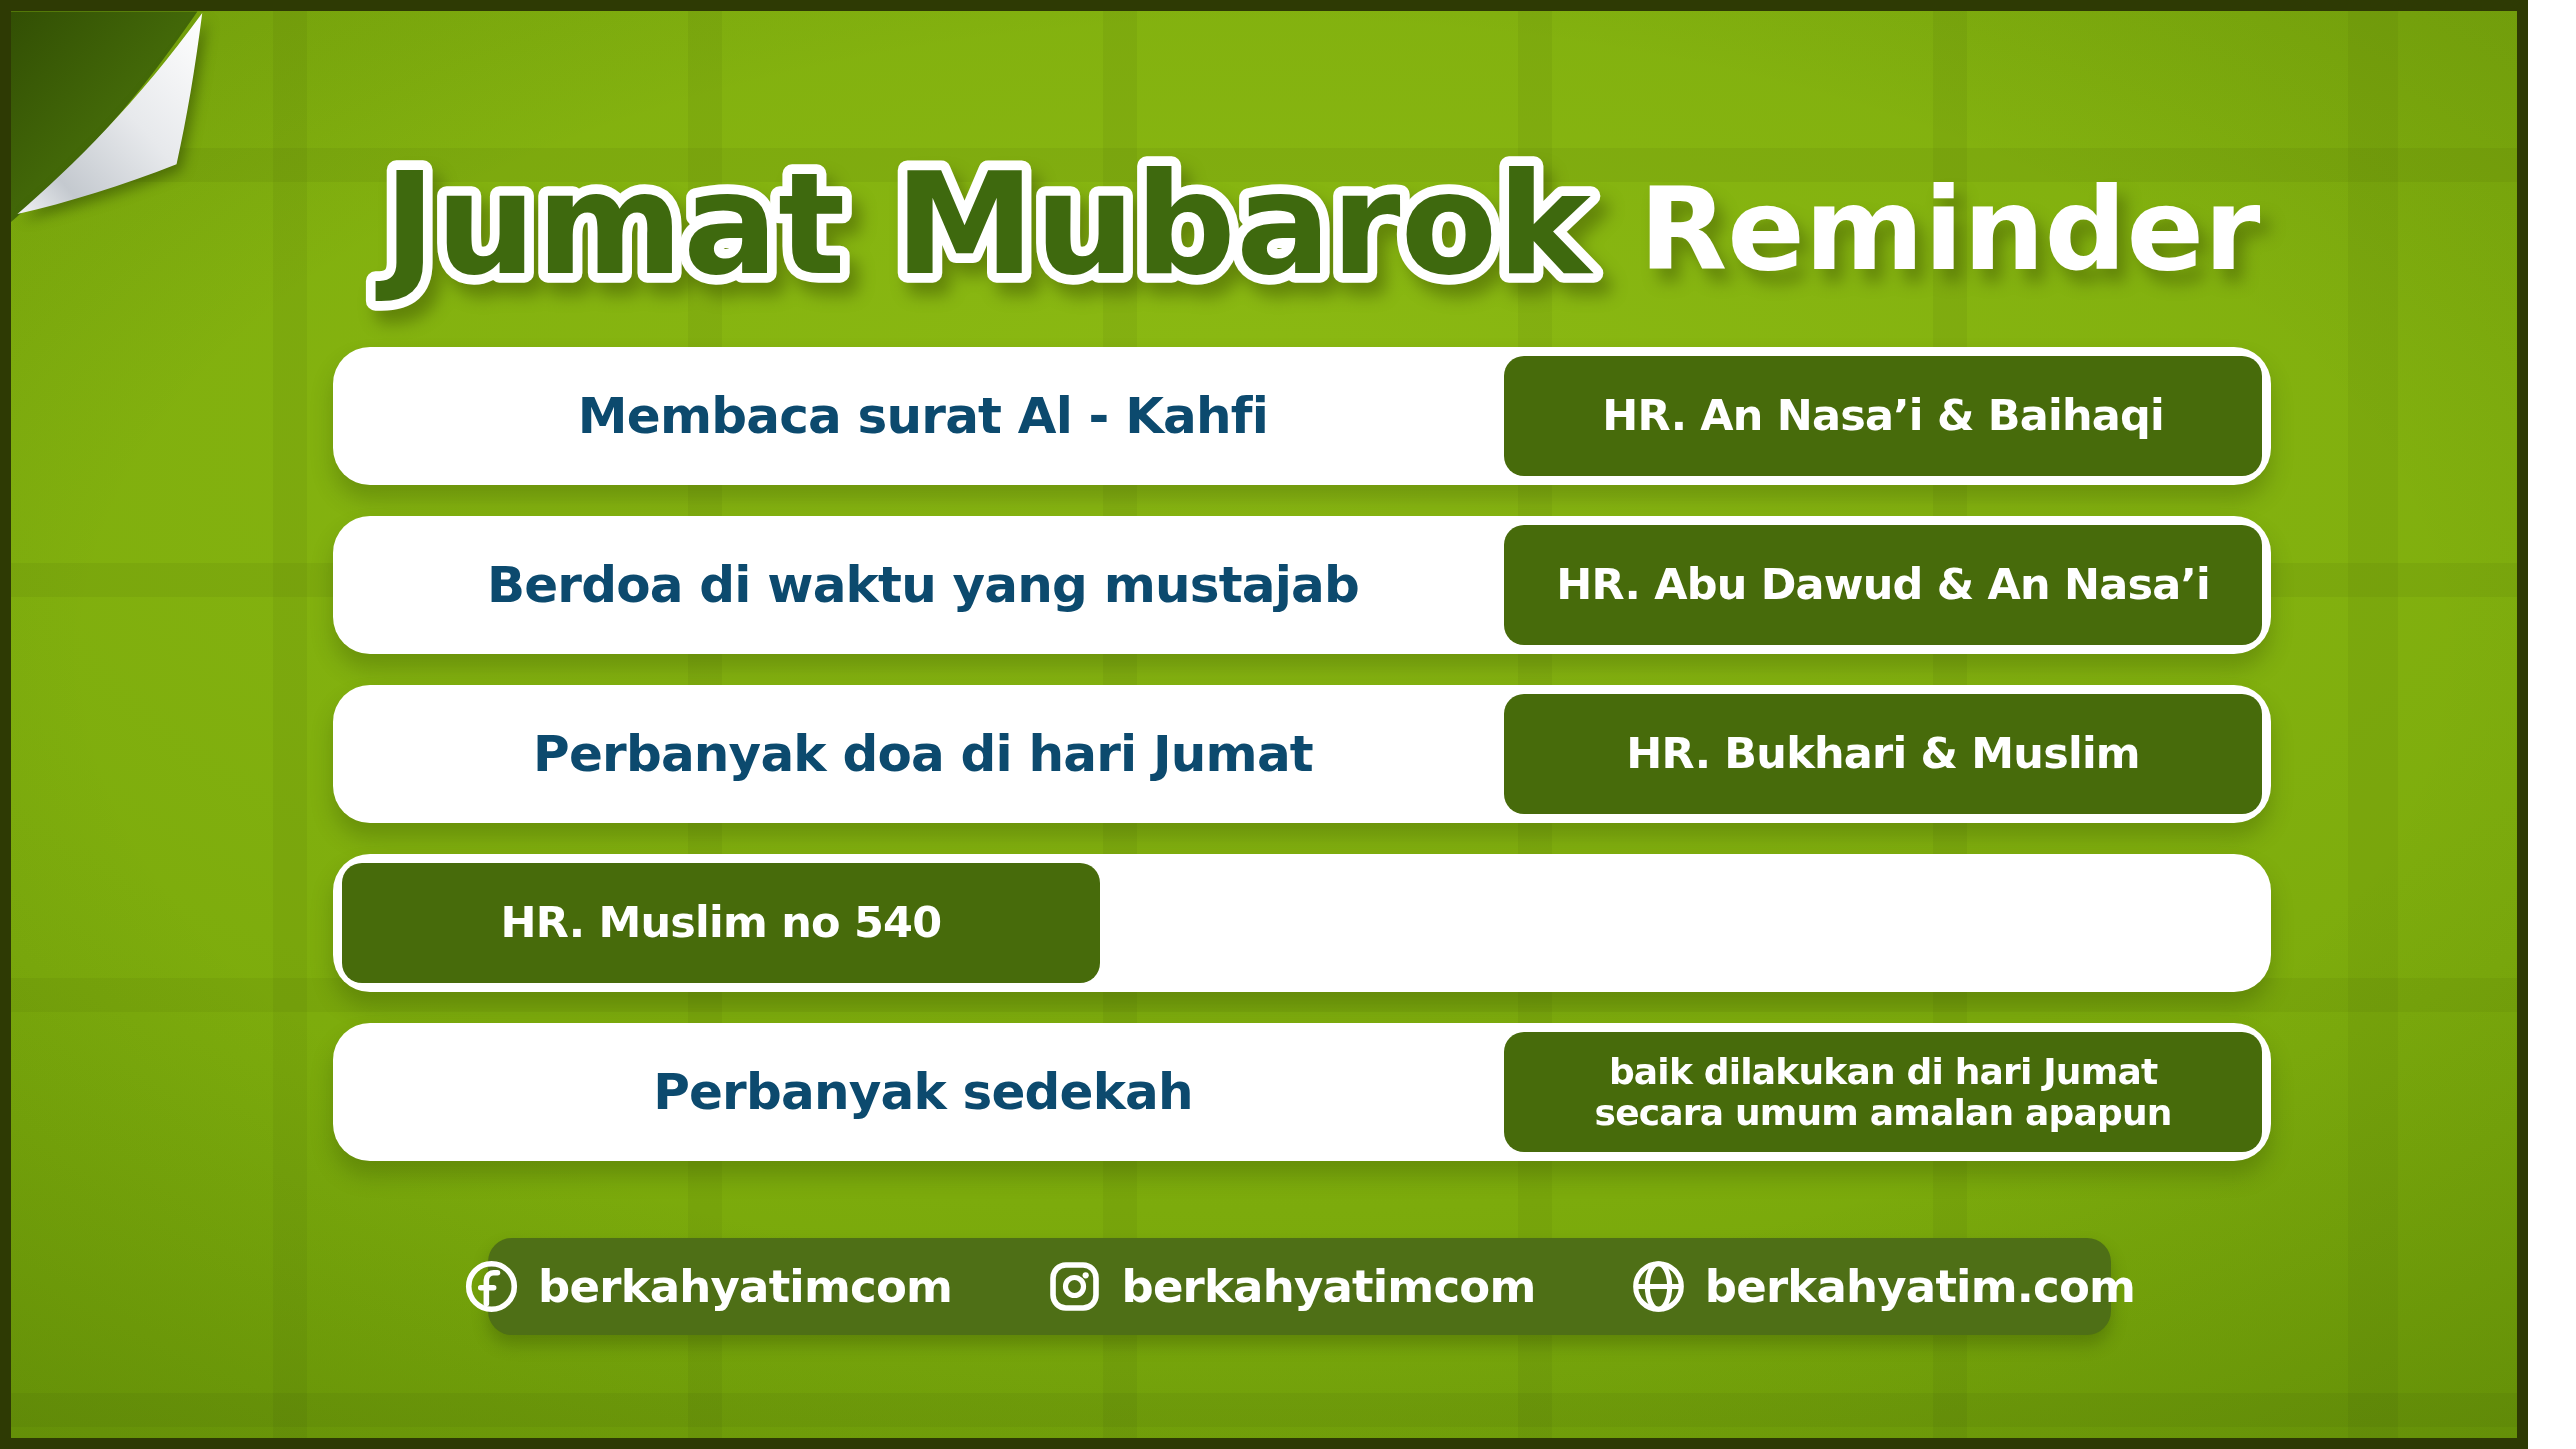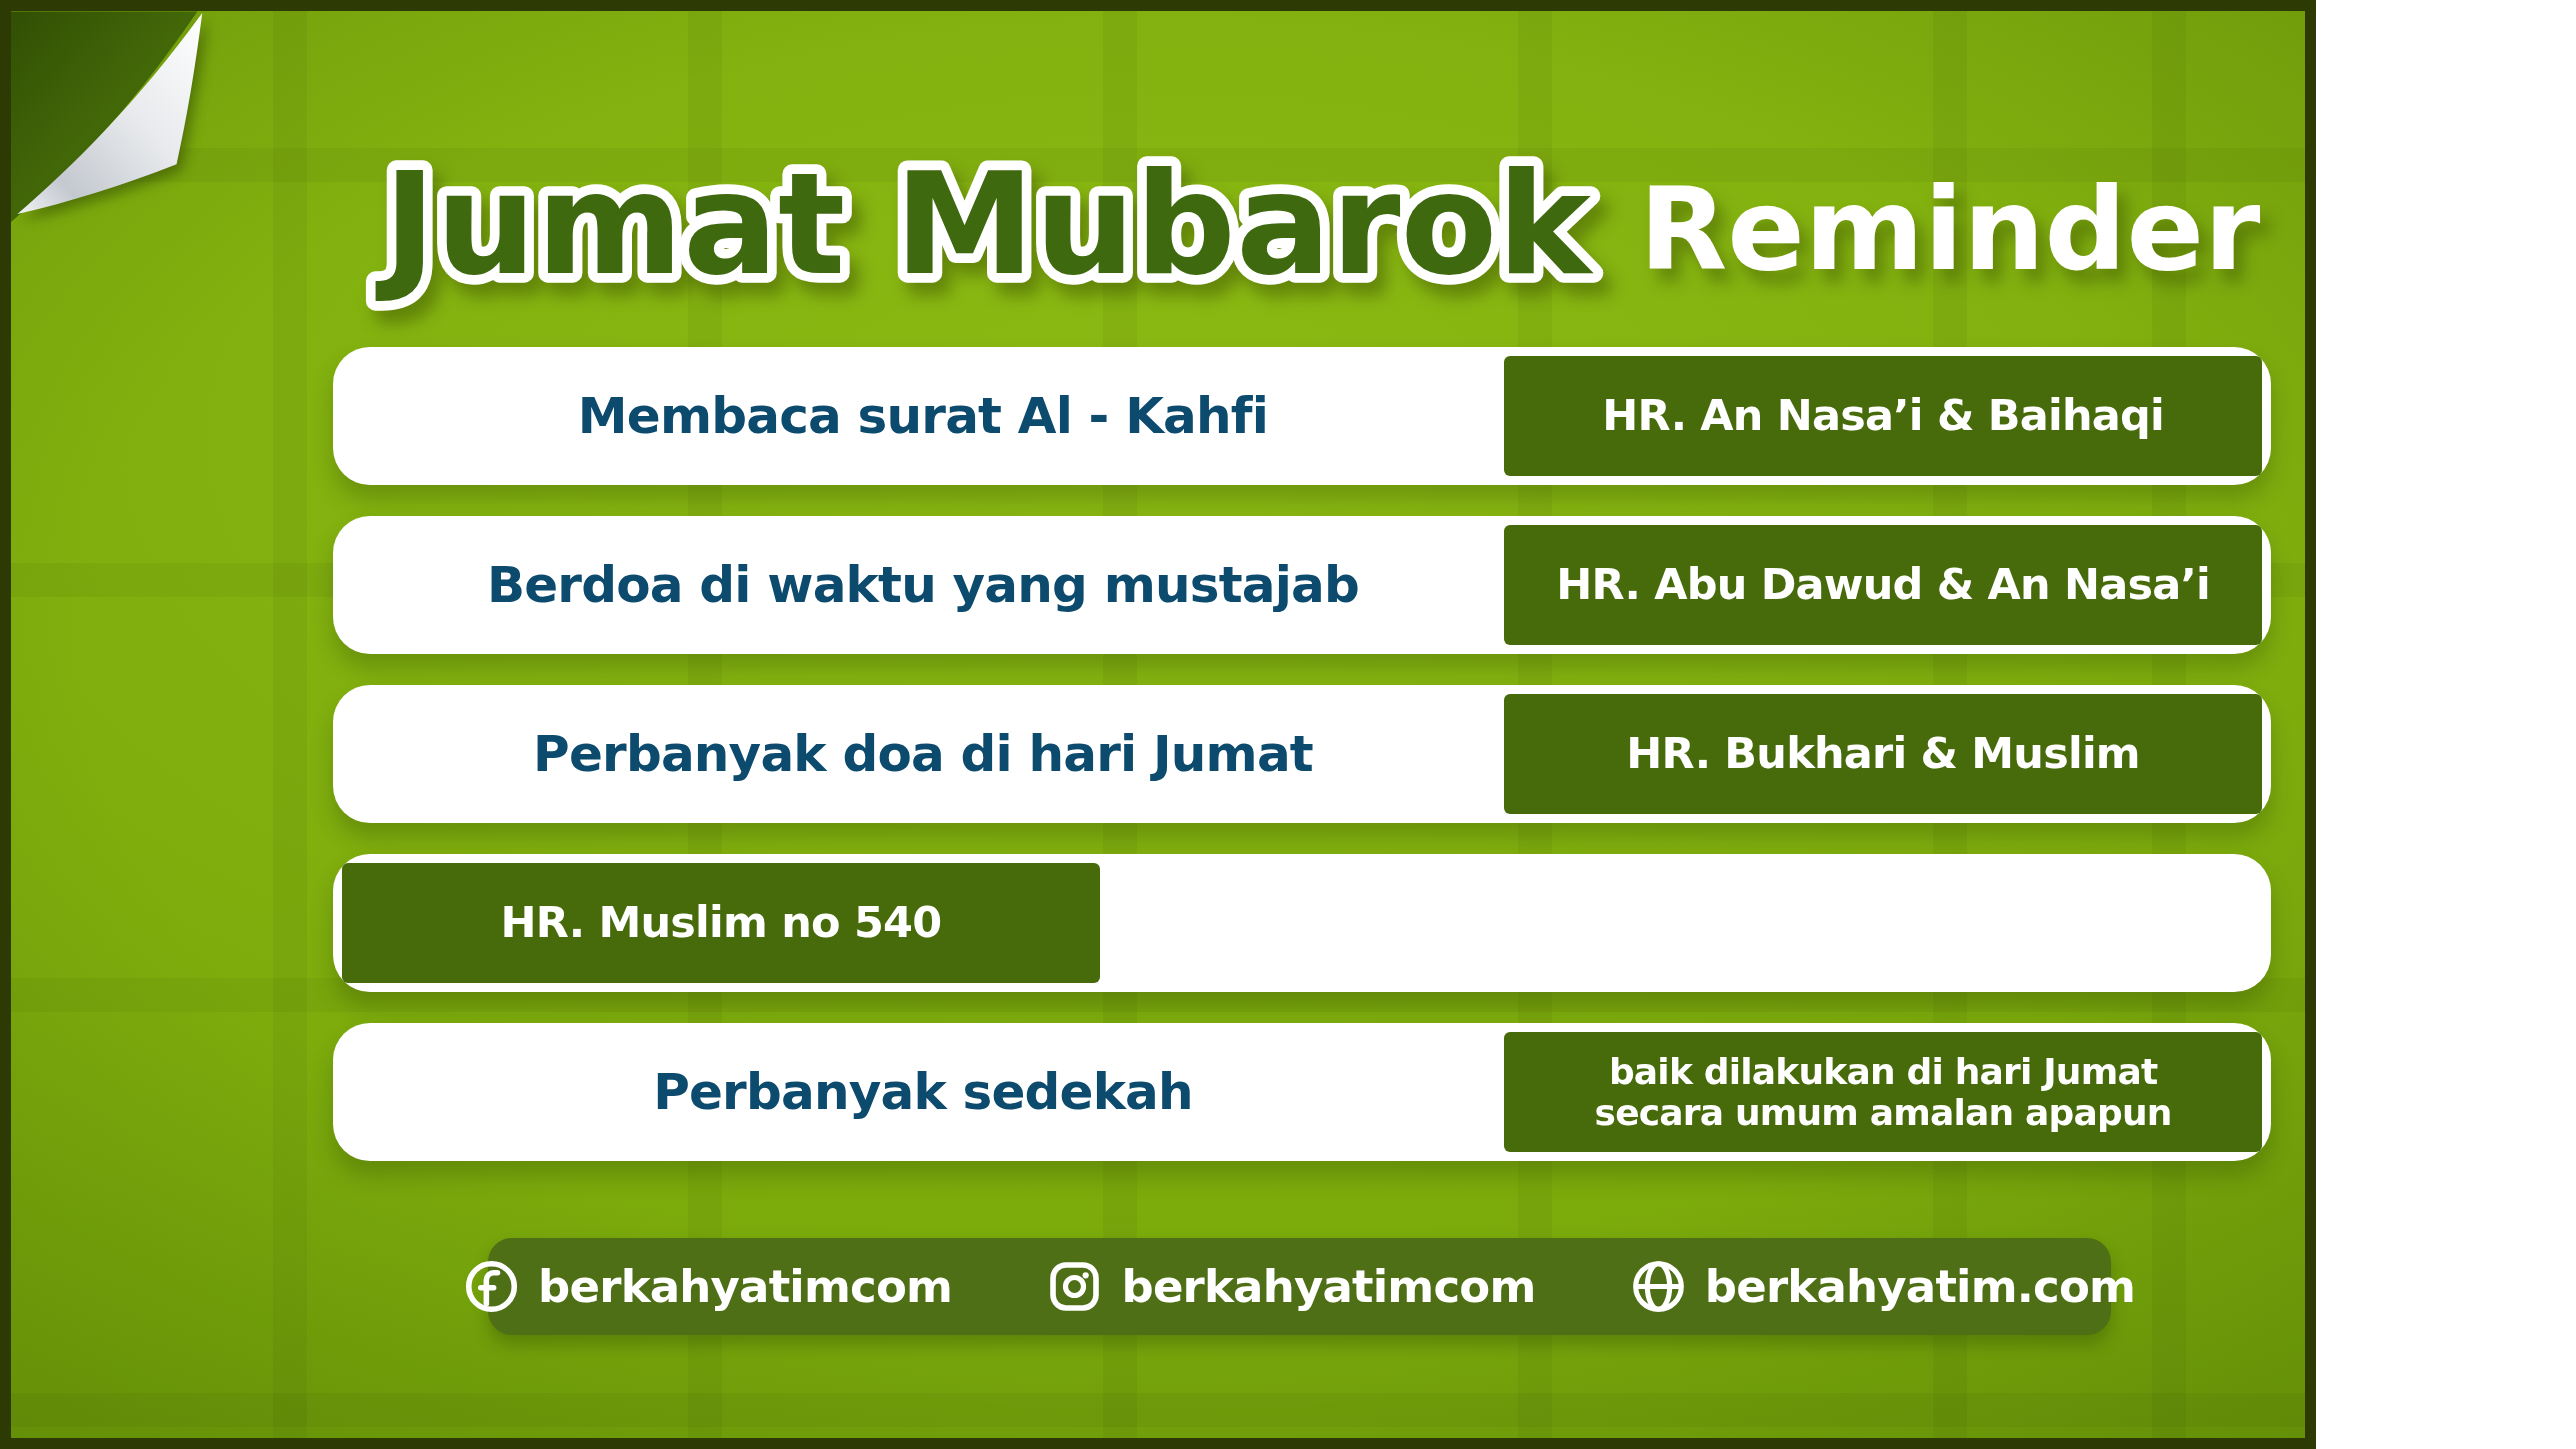--- a/index.html
+++ b/index.html
@@ -1,21 +1,21 @@
 <!DOCTYPE html>
 <html style="font-size:13px"><head>
 <meta charset="utf-8">
 <style>
   html,body{margin:0;padding:0;}
   body{
     width:2576px;height:1449px;overflow:hidden;
     font-family:"DejaVu Sans","Liberation Sans",sans-serif;
   }
   .canvas{
-    position:relative;width:2316px;height:1449px;box-sizing:border-box;
+    position:relative;width:2528px;height:1449px;box-sizing:border-box;
     border:11.3px solid #2e3a04;
     background:
       repeating-linear-gradient(to right, rgba(0,0,0,0.045) 0 34px, rgba(0,0,0,0) 34px 415px),
       repeating-linear-gradient(to bottom, rgba(0,0,0,0.045) 0 34px, rgba(0,0,0,0) 34px 415px),
       radial-gradient(ellipse 150% 120% at 50% 30%, #8cba13 0%, #7cab0c 45%, #6f9f08 75%, #5e8d06 100%);
     background-position: -153px 0, 0 137px, 0 0;
   }
   .vignette{
     position:absolute;inset:0;pointer-events:none;
     background:radial-gradient(ellipse 85% 80% at 50% 45%, rgba(0,0,0,0) 55%, rgba(25,45,0,0.20) 100%);
@@ -37,21 +37,21 @@
   .rows{position:absolute;left:322px;top:336px;width:1938px;display:flex;flex-direction:column;gap:31px;}
   .row{
     height:138px;background:#ffffff;border-radius:37px;
     box-shadow:0 14.5px 21px rgba(35,55,0,0.25);
     display:flex;align-items:center;padding:8.9px;box-sizing:border-box;
   }
   .row-label{
     flex:1;text-align:center;font-weight:bold;font-size:50px;color:#0c4a6e;letter-spacing:-0.8px;
   }
   .row-badge{
-    width:758px;height:120px;border-radius:6px;background:#476b0b;
+    width:758px;height:120px;border-radius:20px;background:#476b0b;
     display:flex;flex-direction:column;align-items:center;justify-content:center;
     color:#ffffff;font-weight:bold;font-size:43px;letter-spacing:-0.8px;line-height:1.15;
   }
   .row-badge .line{white-space:nowrap;}
   .badge-small .line{font-size:36px;}
   
   .footer{
     position:absolute;left:477px;top:1227px;width:1623px;height:97px;
     background:#4e6f16;border-radius:24px;box-shadow:0 9.7px 16px rgba(35,55,0,0.28);
     display:flex;align-items:center;justify-content:center;gap:95px;

